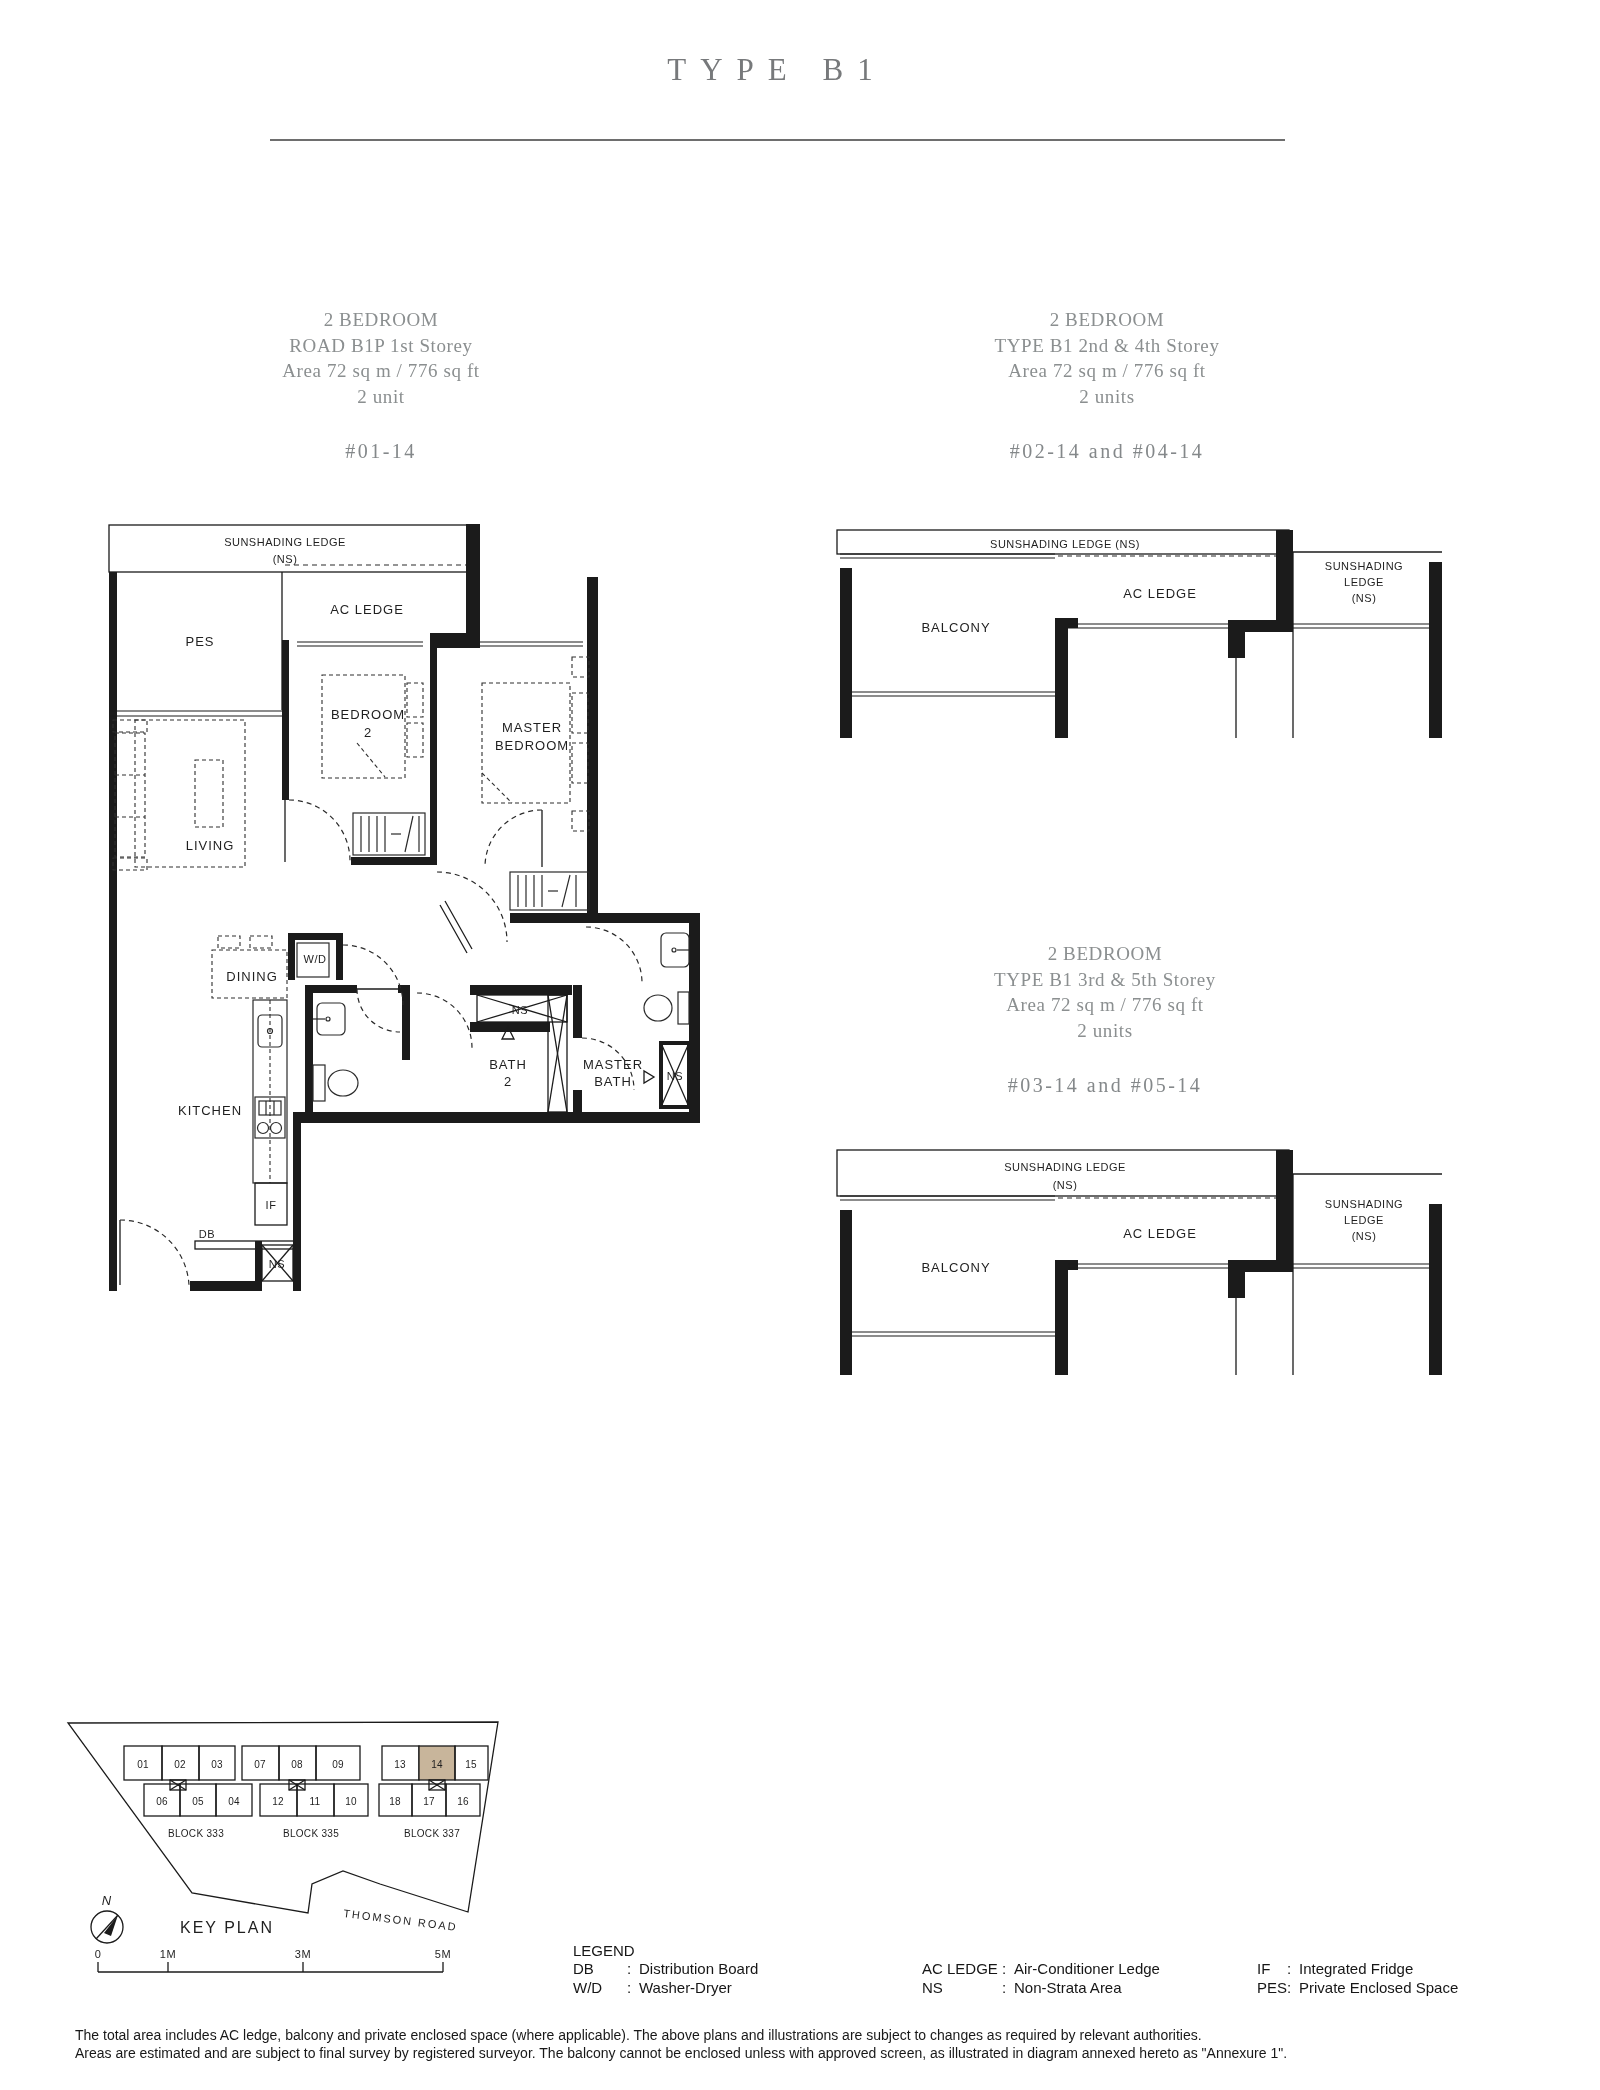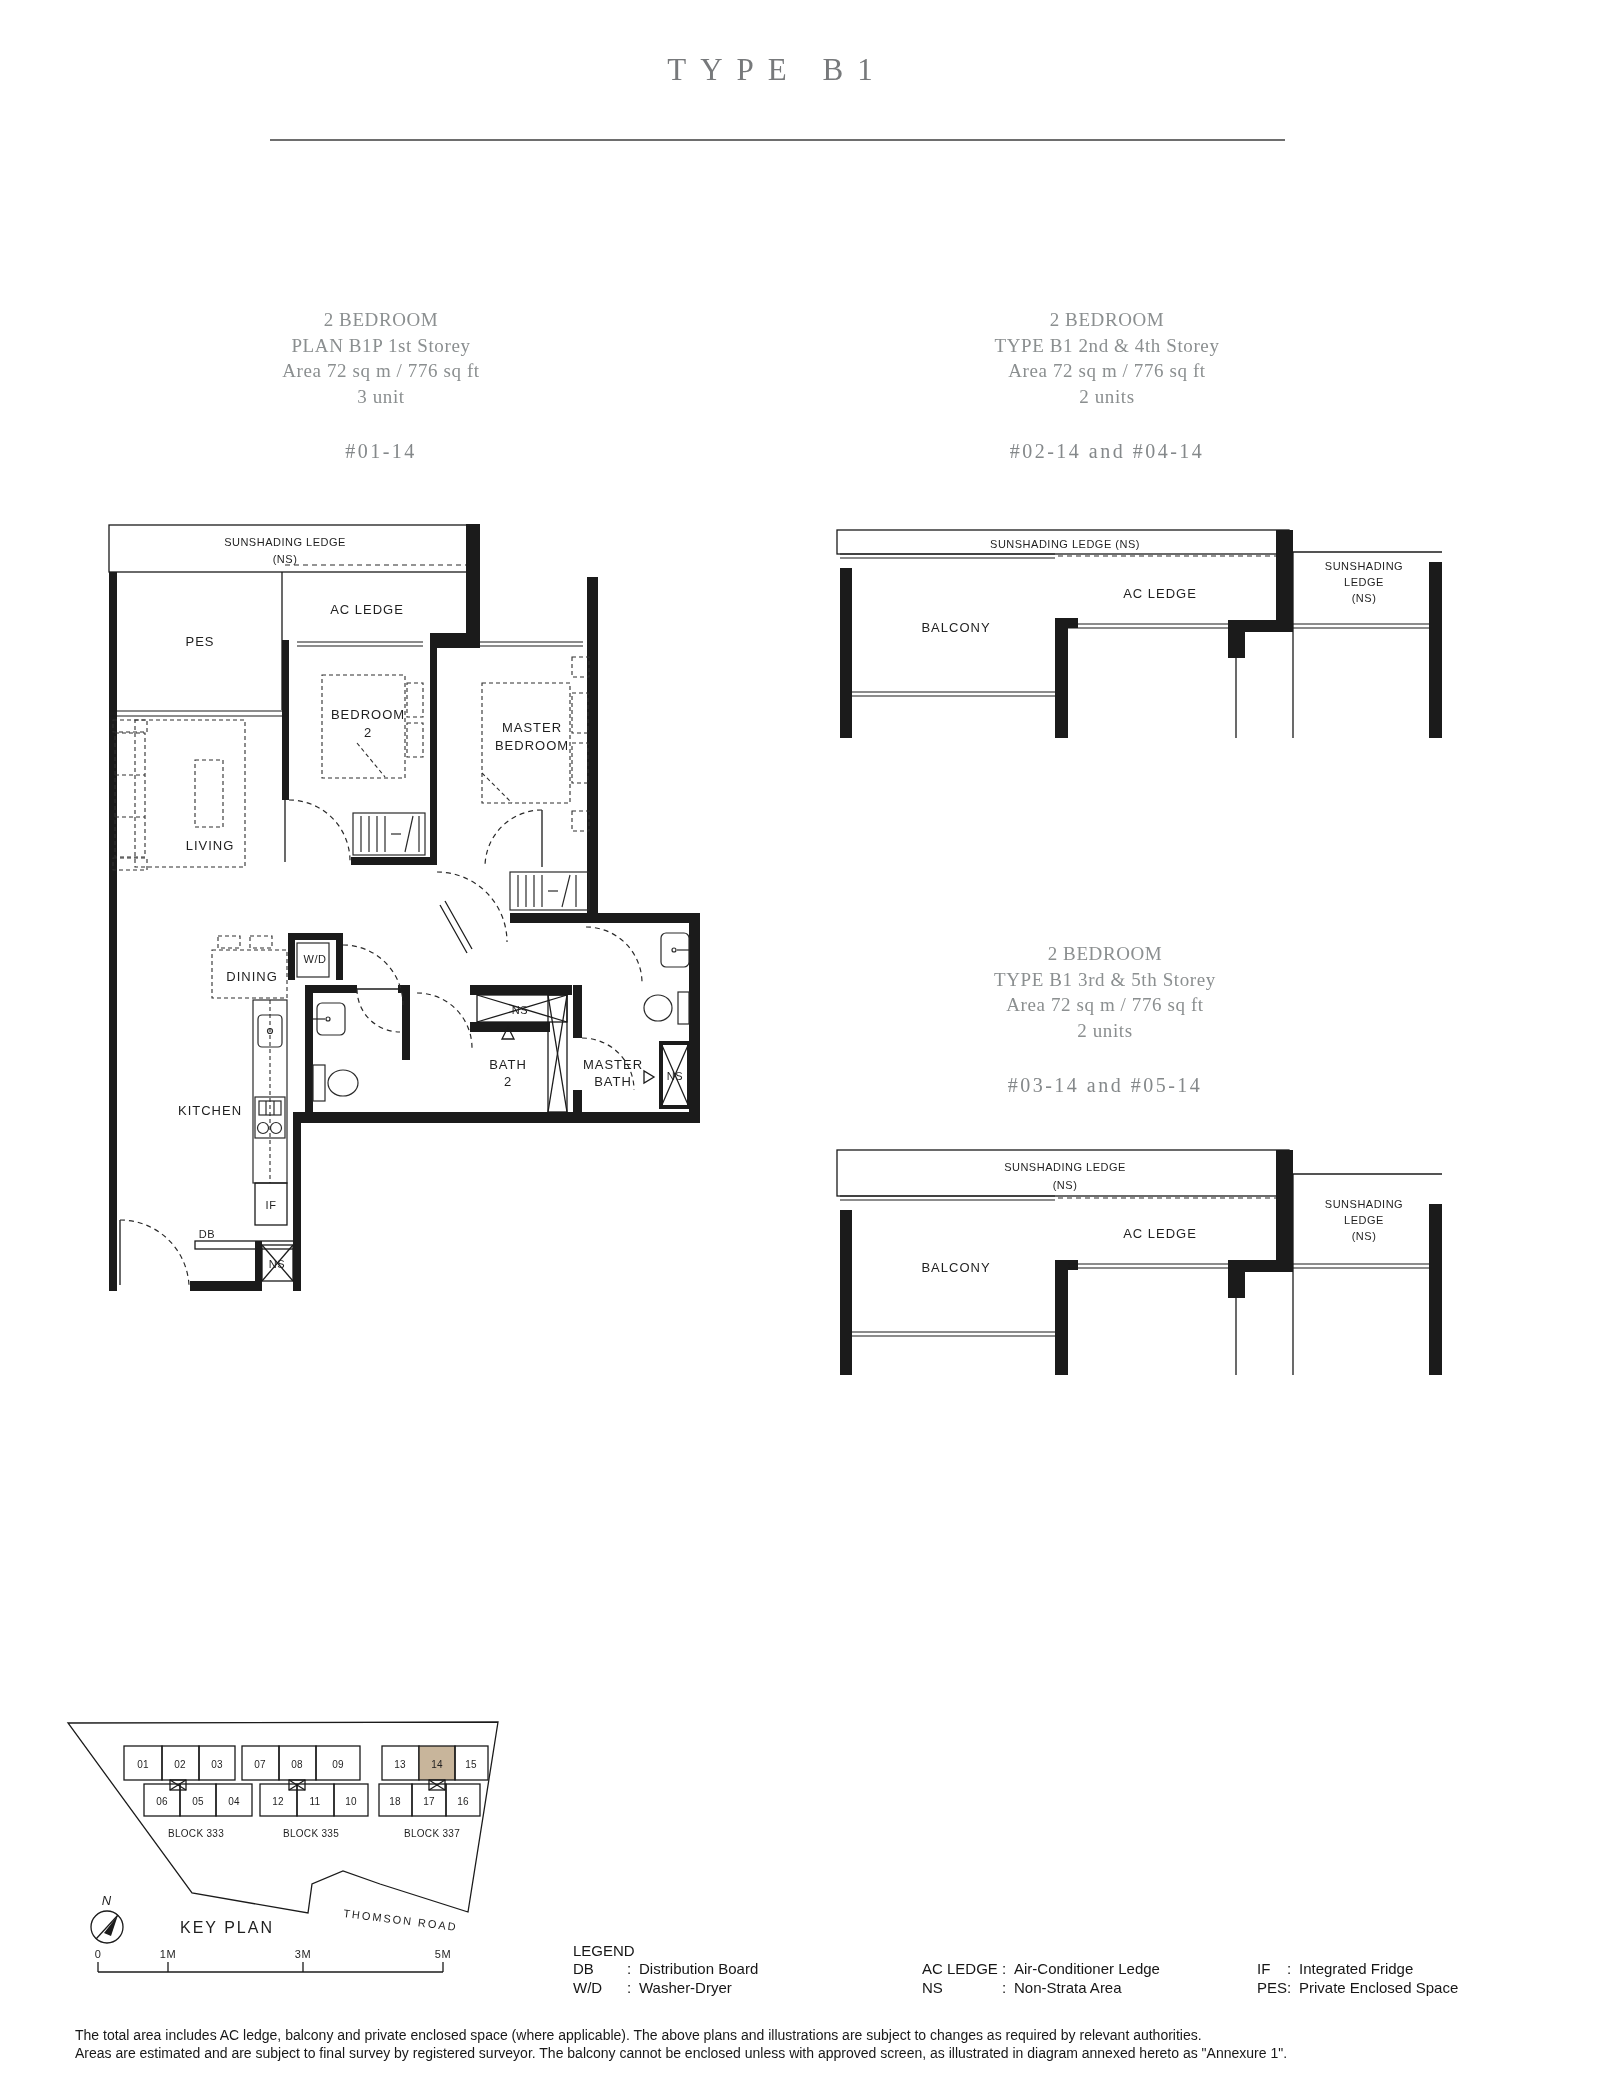--- a/index.html
+++ b/index.html
@@ -29,23 +29,23 @@
 </head>
 <body>
 
 <div id="page">
 
   <div id="title">TYPE B1</div>
   <div id="title-rule"></div>
 
   <div class="head-block" style="left:171px;top:307px;">
     <div>2 BEDROOM</div>
-    <div>PLAN B1P 1st Storey</div>
+    <div>ROAD B1P 1st Storey</div>
     <div>Area 72 sq m / 776 sq ft</div>
-    <div>3 unit</div>
+    <div>2 unit</div>
     <div class="unit-no">#01-14</div>
   </div>
   <div class="head-block" style="left:897px;top:307px;">
     <div>2 BEDROOM</div>
     <div>TYPE B1 2nd &amp; 4th Storey</div>
     <div>Area 72 sq m / 776 sq ft</div>
     <div>2 units</div>
     <div class="unit-no">#02-14 and #04-14</div>
   </div>
   <div class="head-block" style="left:895px;top:941px;">

